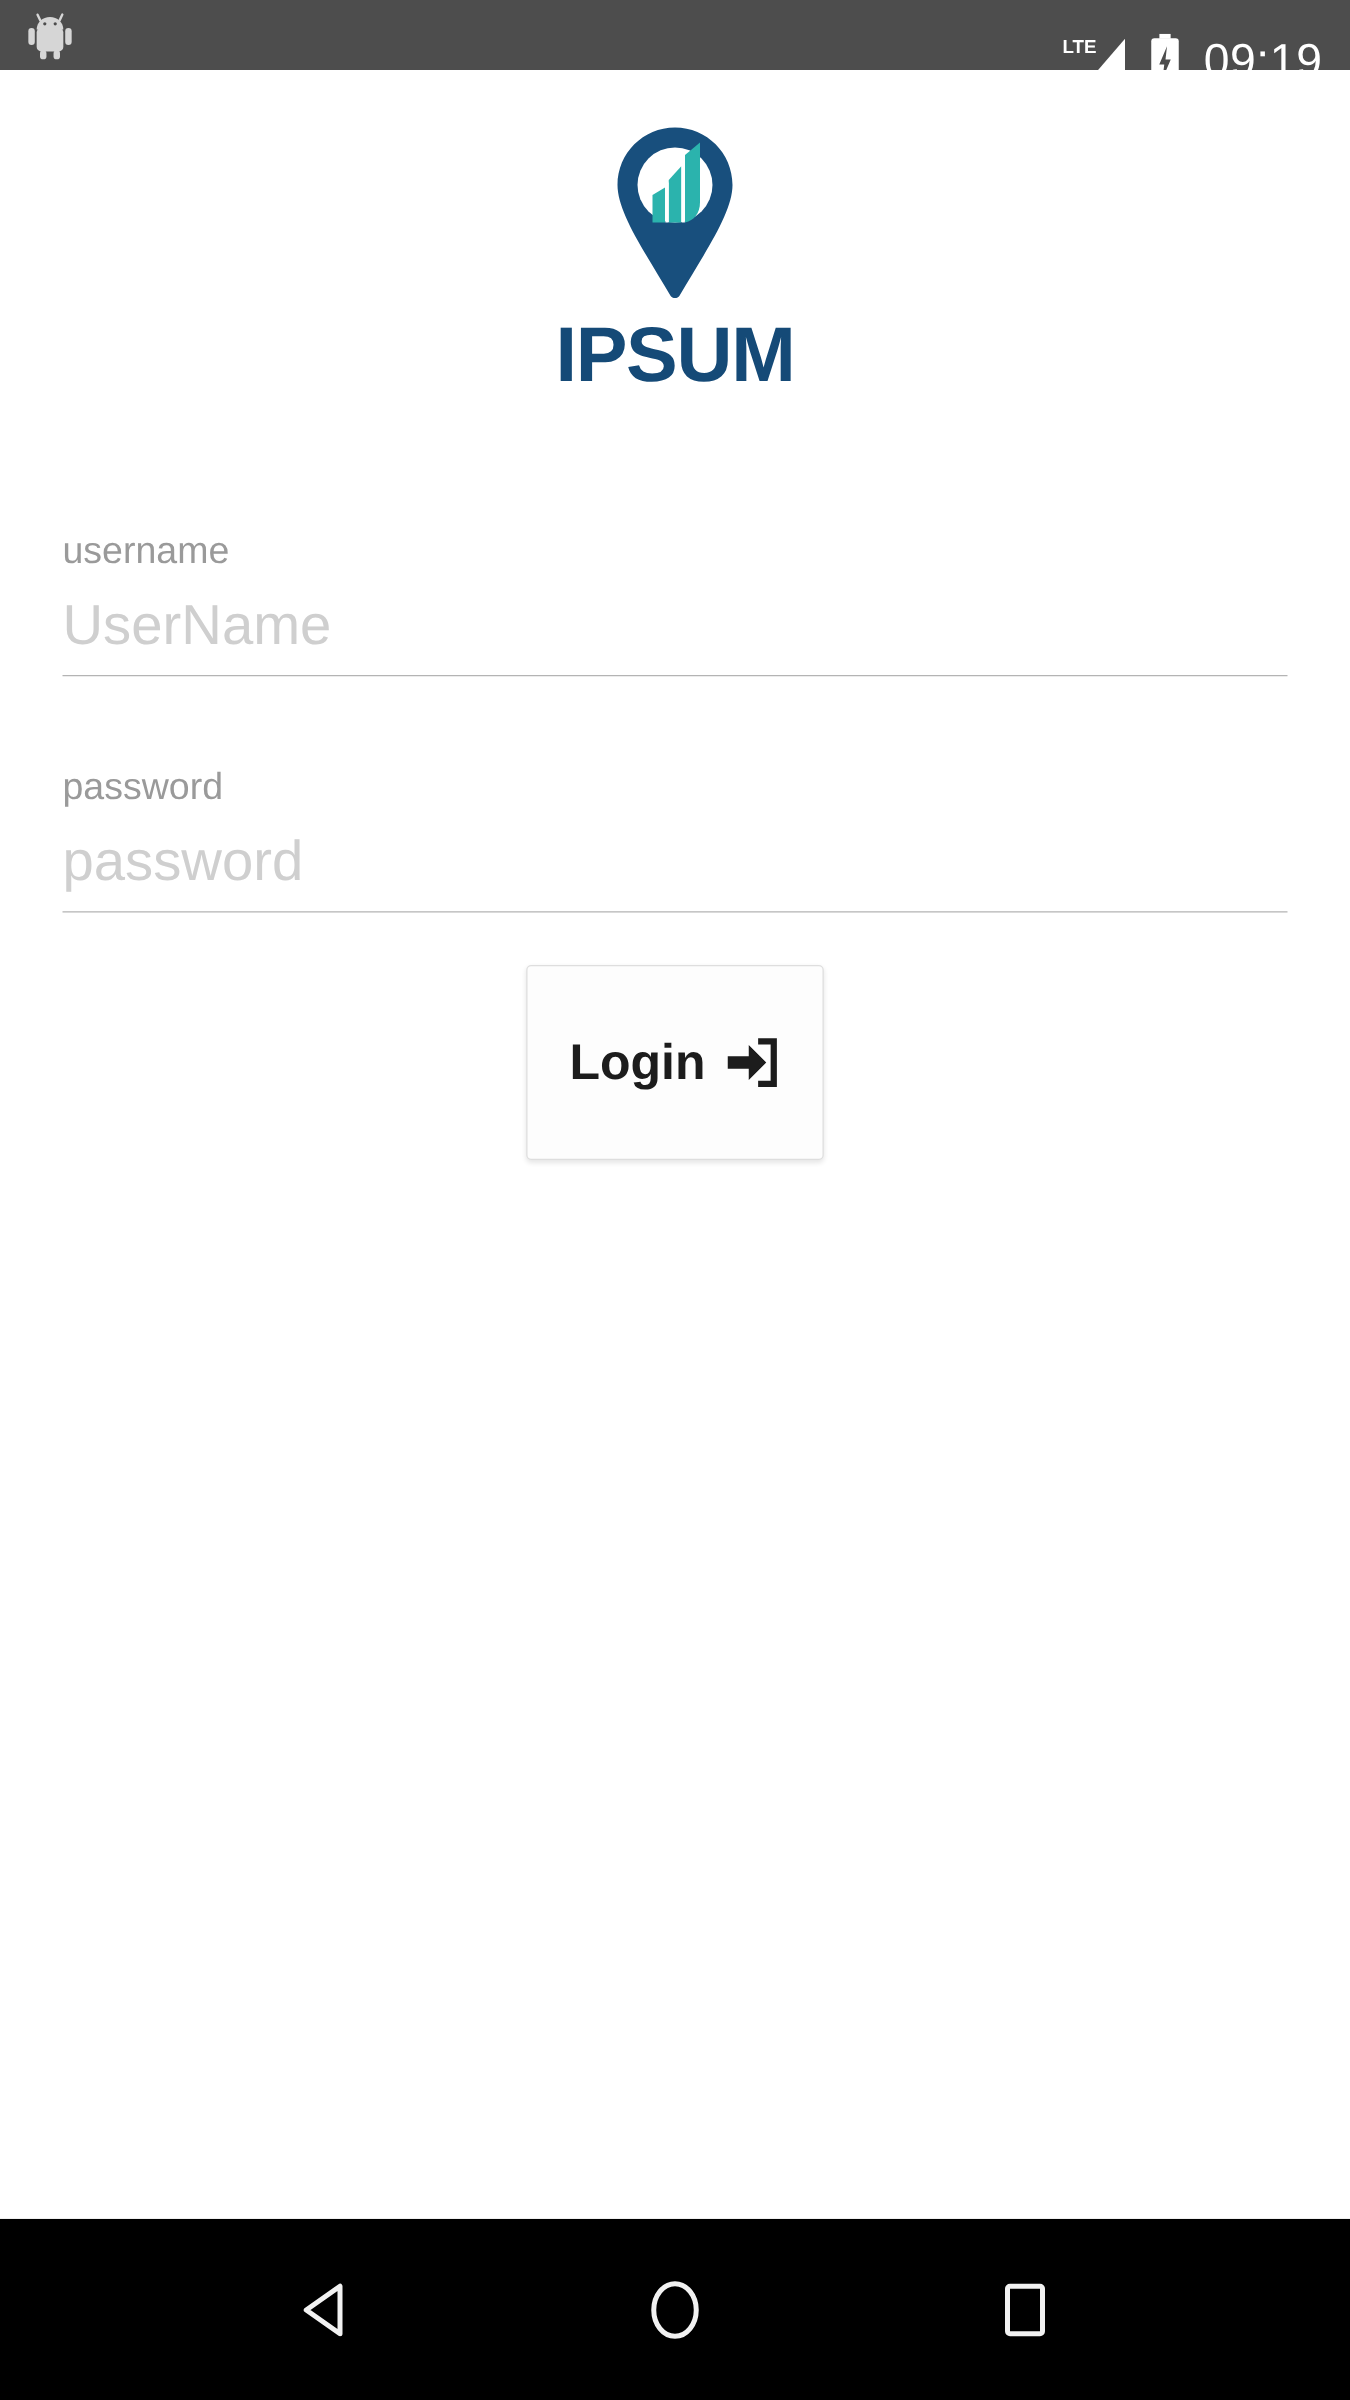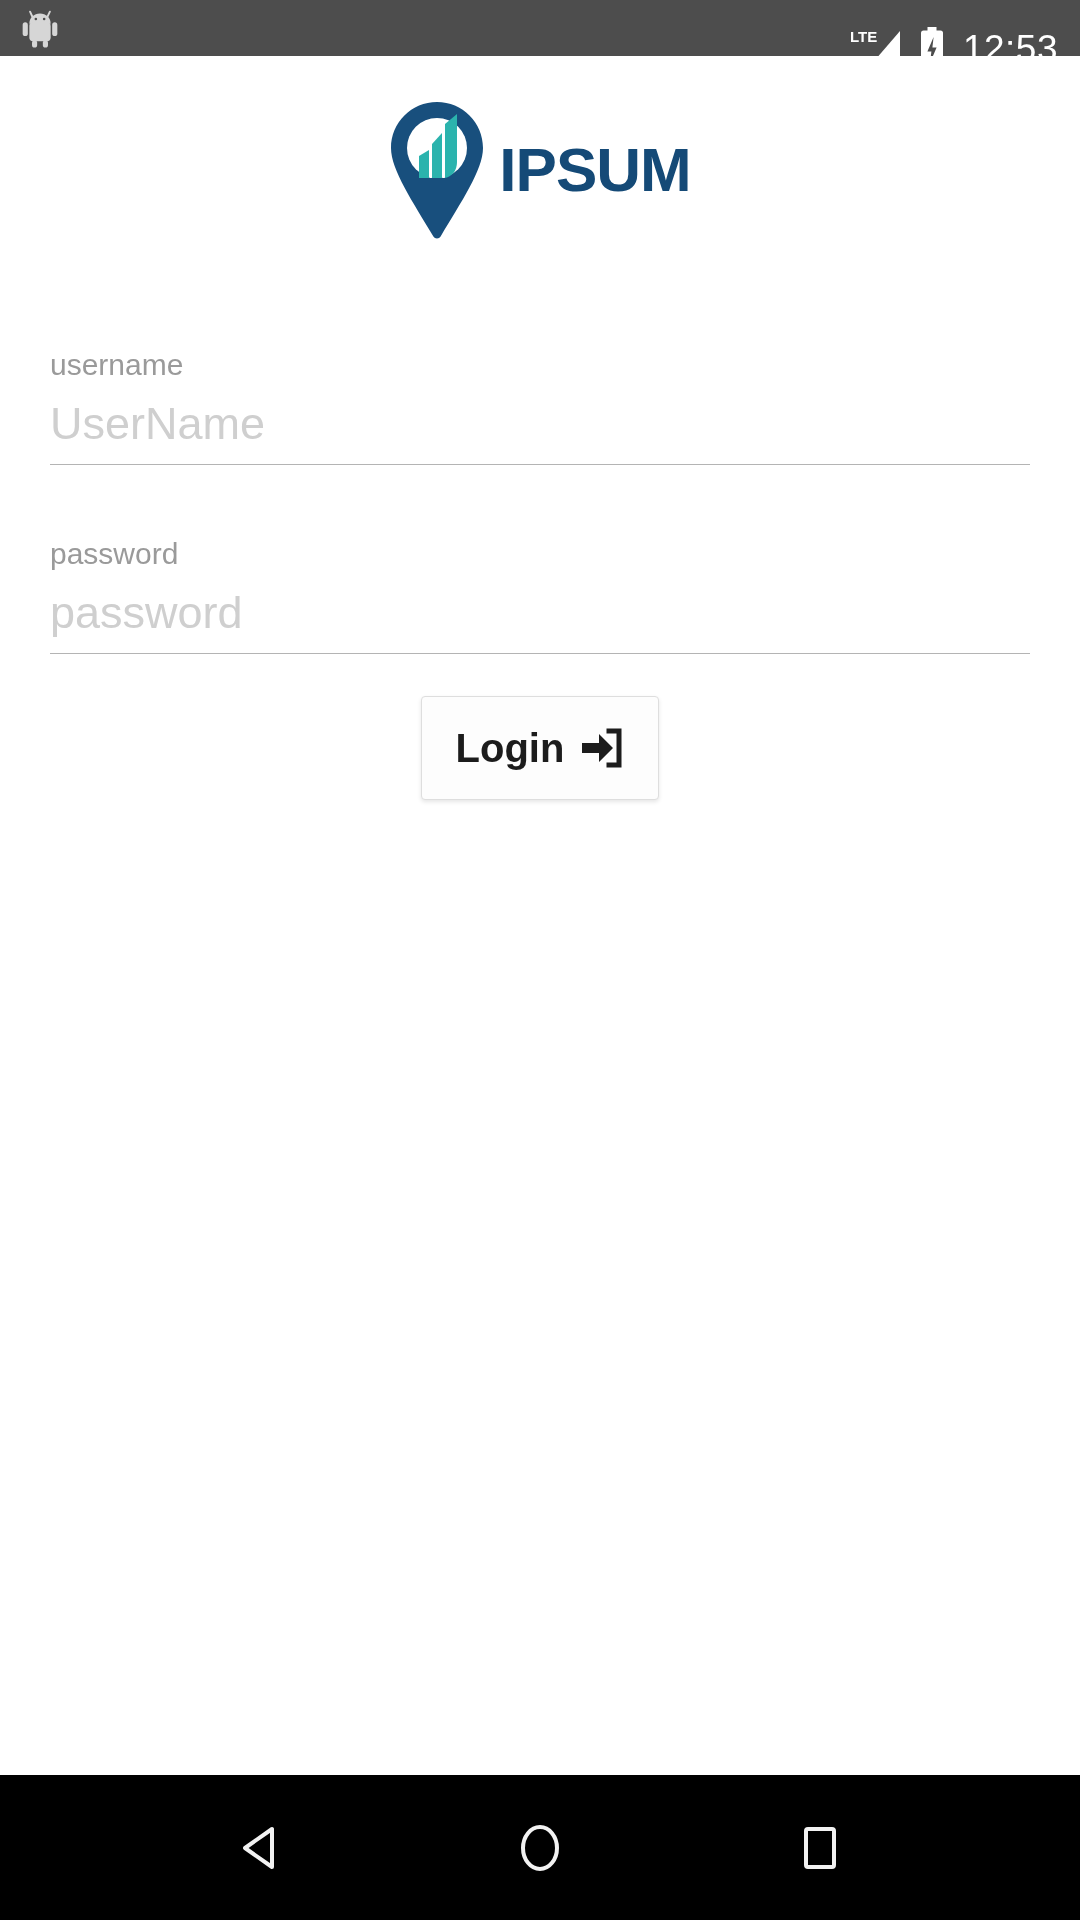--- a/index.html
+++ b/index.html
@@ -46,20 +46,21 @@
     background:#ffffff;
   }
 
   
   #brand {
     display:flex;
     align-items:center;
     justify-content:center;
     gap:14px;
     padding-top:44px;
+    flex-direction:column;
   }
   #brand-mark { display:block; }
   #brand-name {
     color:#154a77;
     font-size:62px;
     font-weight:700;
     letter-spacing:-1px;
     line-height:1;
   }
 
@@ -98,21 +99,21 @@
     display:flex;
     justify-content:center;
     margin-top:42px;
   }
   #login-button {
     display:inline-flex;
     align-items:center;
     justify-content:center;
     gap:18px;
     min-width:210px;
-    height:104px;
+    height:156px;
     padding:0 34px;
     background:#fdfdfd;
     border:1px solid #dedede;
     border-radius:4px;
     box-shadow:0 2px 4px rgba(0,0,0,0.10);
     cursor:pointer;
     font-family:"Liberation Sans", sans-serif;
   }
   #login-button-label {
     font-size:40px;
@@ -165,21 +166,21 @@
         <text x="1" y="14" font-family="Liberation Sans, sans-serif" font-size="15" font-weight="700" fill="#ffffff">LTE</text>
         <path d="M51 3 L51 39 L20 39 Z" fill="#ffffff"></path>
       </svg>
 
       <svg class="sb-icon" width="26" height="44" viewBox="0 0 26 44">
         <rect x="8.5" y="0" width="9" height="4" fill="#ffffff"></rect>
         <rect x="2" y="3.5" width="22" height="39" rx="2.5" fill="#ffffff"></rect>
         <path d="M14.6 10 L8.4 24.6 L12.4 24.6 L11.0 36 L17.6 20.6 L13.4 20.6 Z" fill="#4d4d4d"></path>
       </svg>
 
-      <span id="status-clock">12:53</span>
+      <span id="status-clock">09:19</span>
     </div>
   </div>
 
   <div id="content">
 
     <div id="brand">
       <svg id="brand-mark" width="96" height="140" viewBox="0 0 96 140">
 
         <path d="M48 2
                  C22.6 2 2 22.6 2 48

